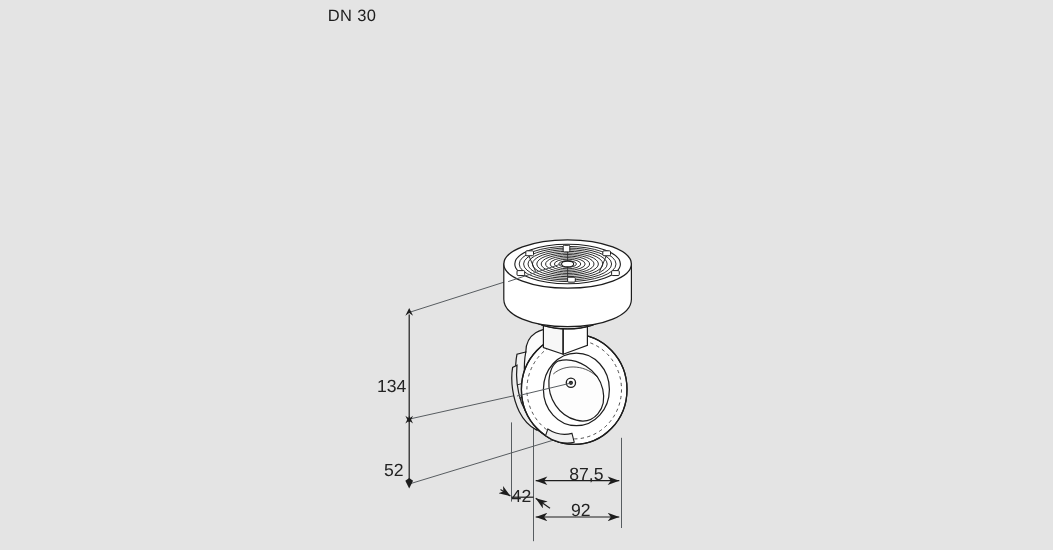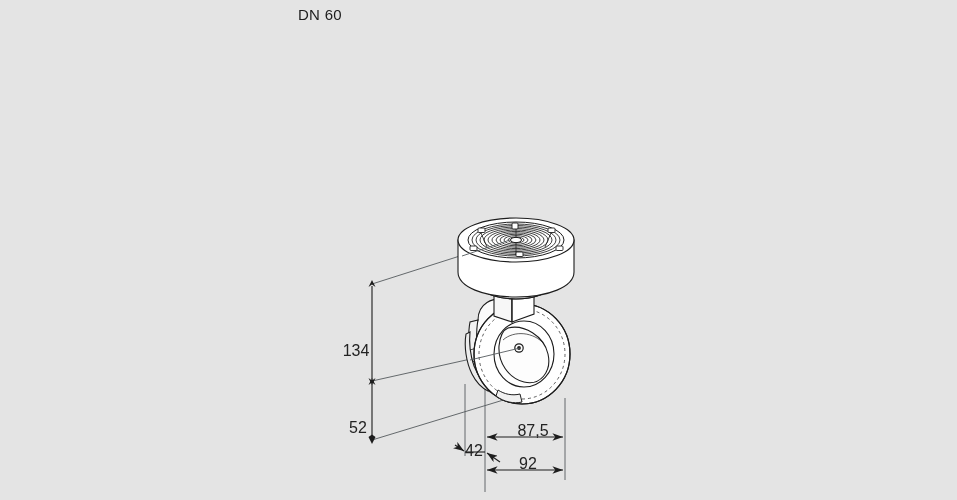--- a/index.html
+++ b/index.html
@@ -40,21 +40,21 @@
     font-family: "Liberation Sans", sans-serif;
     font-size: 16px;
     fill: #232323;
   }
 </style>
 </head>
 <body>
 
 <div id="stage">
 
-  <div id="title">DN 60</div>
+  <div id="title">DN 30</div>
 
   <svg width="957" height="500" viewBox="0 0 957 500">
     <defs>
       <marker id="arrIn" viewBox="0 0 12 8" refX="11" refY="4" markerWidth="11" markerHeight="7" orient="auto">
         <path d="M0,0 L11,4 L0,8 L3,4 Z" fill="#1d1d1d"></path>
       </marker>
       <marker id="arrInL" viewBox="0 0 12 8" refX="1" refY="4" markerWidth="11" markerHeight="7" orient="auto">
         <path d="M12,0 L1,4 L12,8 L9,4 Z" fill="#1d1d1d"></path>
       </marker>
     </defs>

